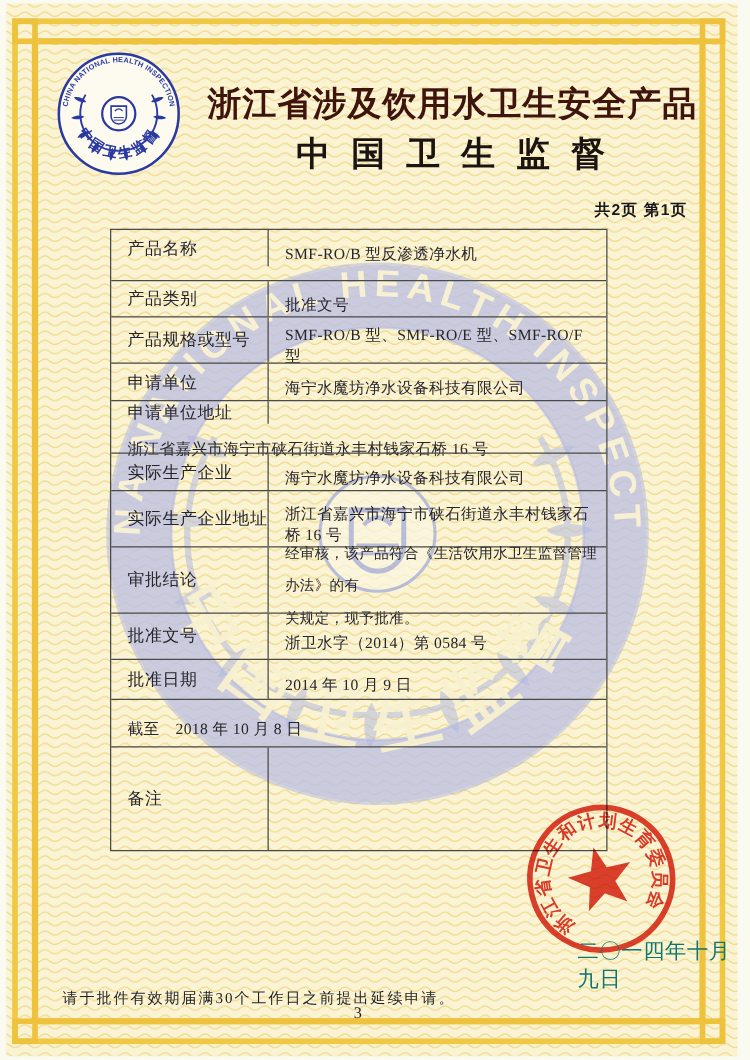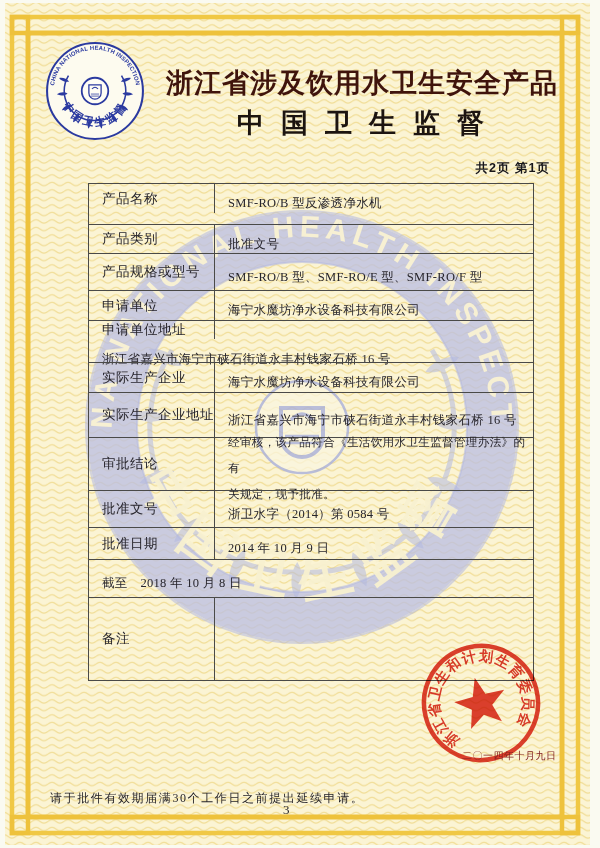--- a/index.html
+++ b/index.html
@@ -12,41 +12,41 @@
   
   .logo{position:absolute;left:44px;top:40px;width:102px;height:102px;z-index:2;}
   .title-block{position:absolute;left:158px;top:66px;width:408px;z-index:2;text-align:center;}
   .title-l1{font-size:27px;font-weight:700;letter-spacing:1px;color:#3f140c;line-height:34px;}
   .title-l2{font-size:27px;font-weight:700;letter-spacing:17px;padding-left:14px;color:#1c1410;
             line-height:34px;margin-top:6px;}
   .page-indicator{position:absolute;right:50px;top:160px;z-index:2;font-size:12.5px;
             font-weight:700;color:#17161a;letter-spacing:1px;}
 
   
-  .cert-table{position:absolute;left:88px;top:183px;width:446px;z-index:2;box-sizing:border-box;
+  .cert-table{position:absolute;left:88px;top:183px;width:398px;z-index:2;box-sizing:border-box;
             border:1.4px solid #4a4a48;display:flex;flex-direction:column;
             font-family:"Liberation Serif",serif;color:#27252c;}
   .t-row{display:flex;border-top:1px solid #4a4a48;box-sizing:border-box;}
   .t-row:first-child{border-top:none;}
   .t-label{width:126px;box-sizing:border-box;border-right:1px solid #4a4a48;
            display:flex;align-items:center;padding-left:13px;font-size:13.5px;letter-spacing:.5px;}
   .t-value{flex:1;display:flex;align-items:center;padding:12px 4px 2px 13px;font-size:12.5px;
            white-space:pre-line;line-height:17px;letter-spacing:.3px;}
   .t-row:nth-child(1){height:29px;}  .t-row:nth-child(2){height:29px;margin-top:11px;}
   .t-row:nth-child(3){height:37px;}  .t-row:nth-child(4){height:30px;}
   .t-row:nth-child(5){height:42px;flex-direction:column;}  .t-row:nth-child(6){height:30px;}
   .t-row:nth-child(7){height:45px;}  .t-row:nth-child(8){height:53px;}
   .t-row:nth-child(9){height:37px;}  .t-row:nth-child(10){height:32px;}
   .t-row:nth-child(11){height:38px;} .t-row:nth-child(12){height:83px;}
   .t-row:nth-child(8) .t-value{font-size:11.6px;line-height:26px;}
 
   
   .stamp{position:absolute;left:408px;top:630px;width:146px;height:146px;z-index:3;
          mix-blend-mode:multiply;opacity:.92;}
-  .stamp-date{position:absolute;left:462px;top:749px;z-index:4;font-size:10px;color:#7f1d1d;
+  .stamp-date{position:absolute;left:462px;top:749px;z-index:4;font-size:17px;color:#0f766e;
          font-family:"Liberation Serif",serif;letter-spacing:.5px;}
 
   
   .footer-note{position:absolute;left:50px;top:790px;z-index:2;font-size:12px;color:#201e24;
          font-family:"Liberation Serif",serif;letter-spacing:1.6px;}
   .page-number{position:absolute;left:283px;top:802px;z-index:2;font-size:13px;color:#201e24;
          font-family:"Liberation Serif",serif;}
 
   .wm-en{font-size:30px;font-weight:700;letter-spacing:5px;fill:#faf3d3;
          font-family:"Liberation Sans",sans-serif;}

